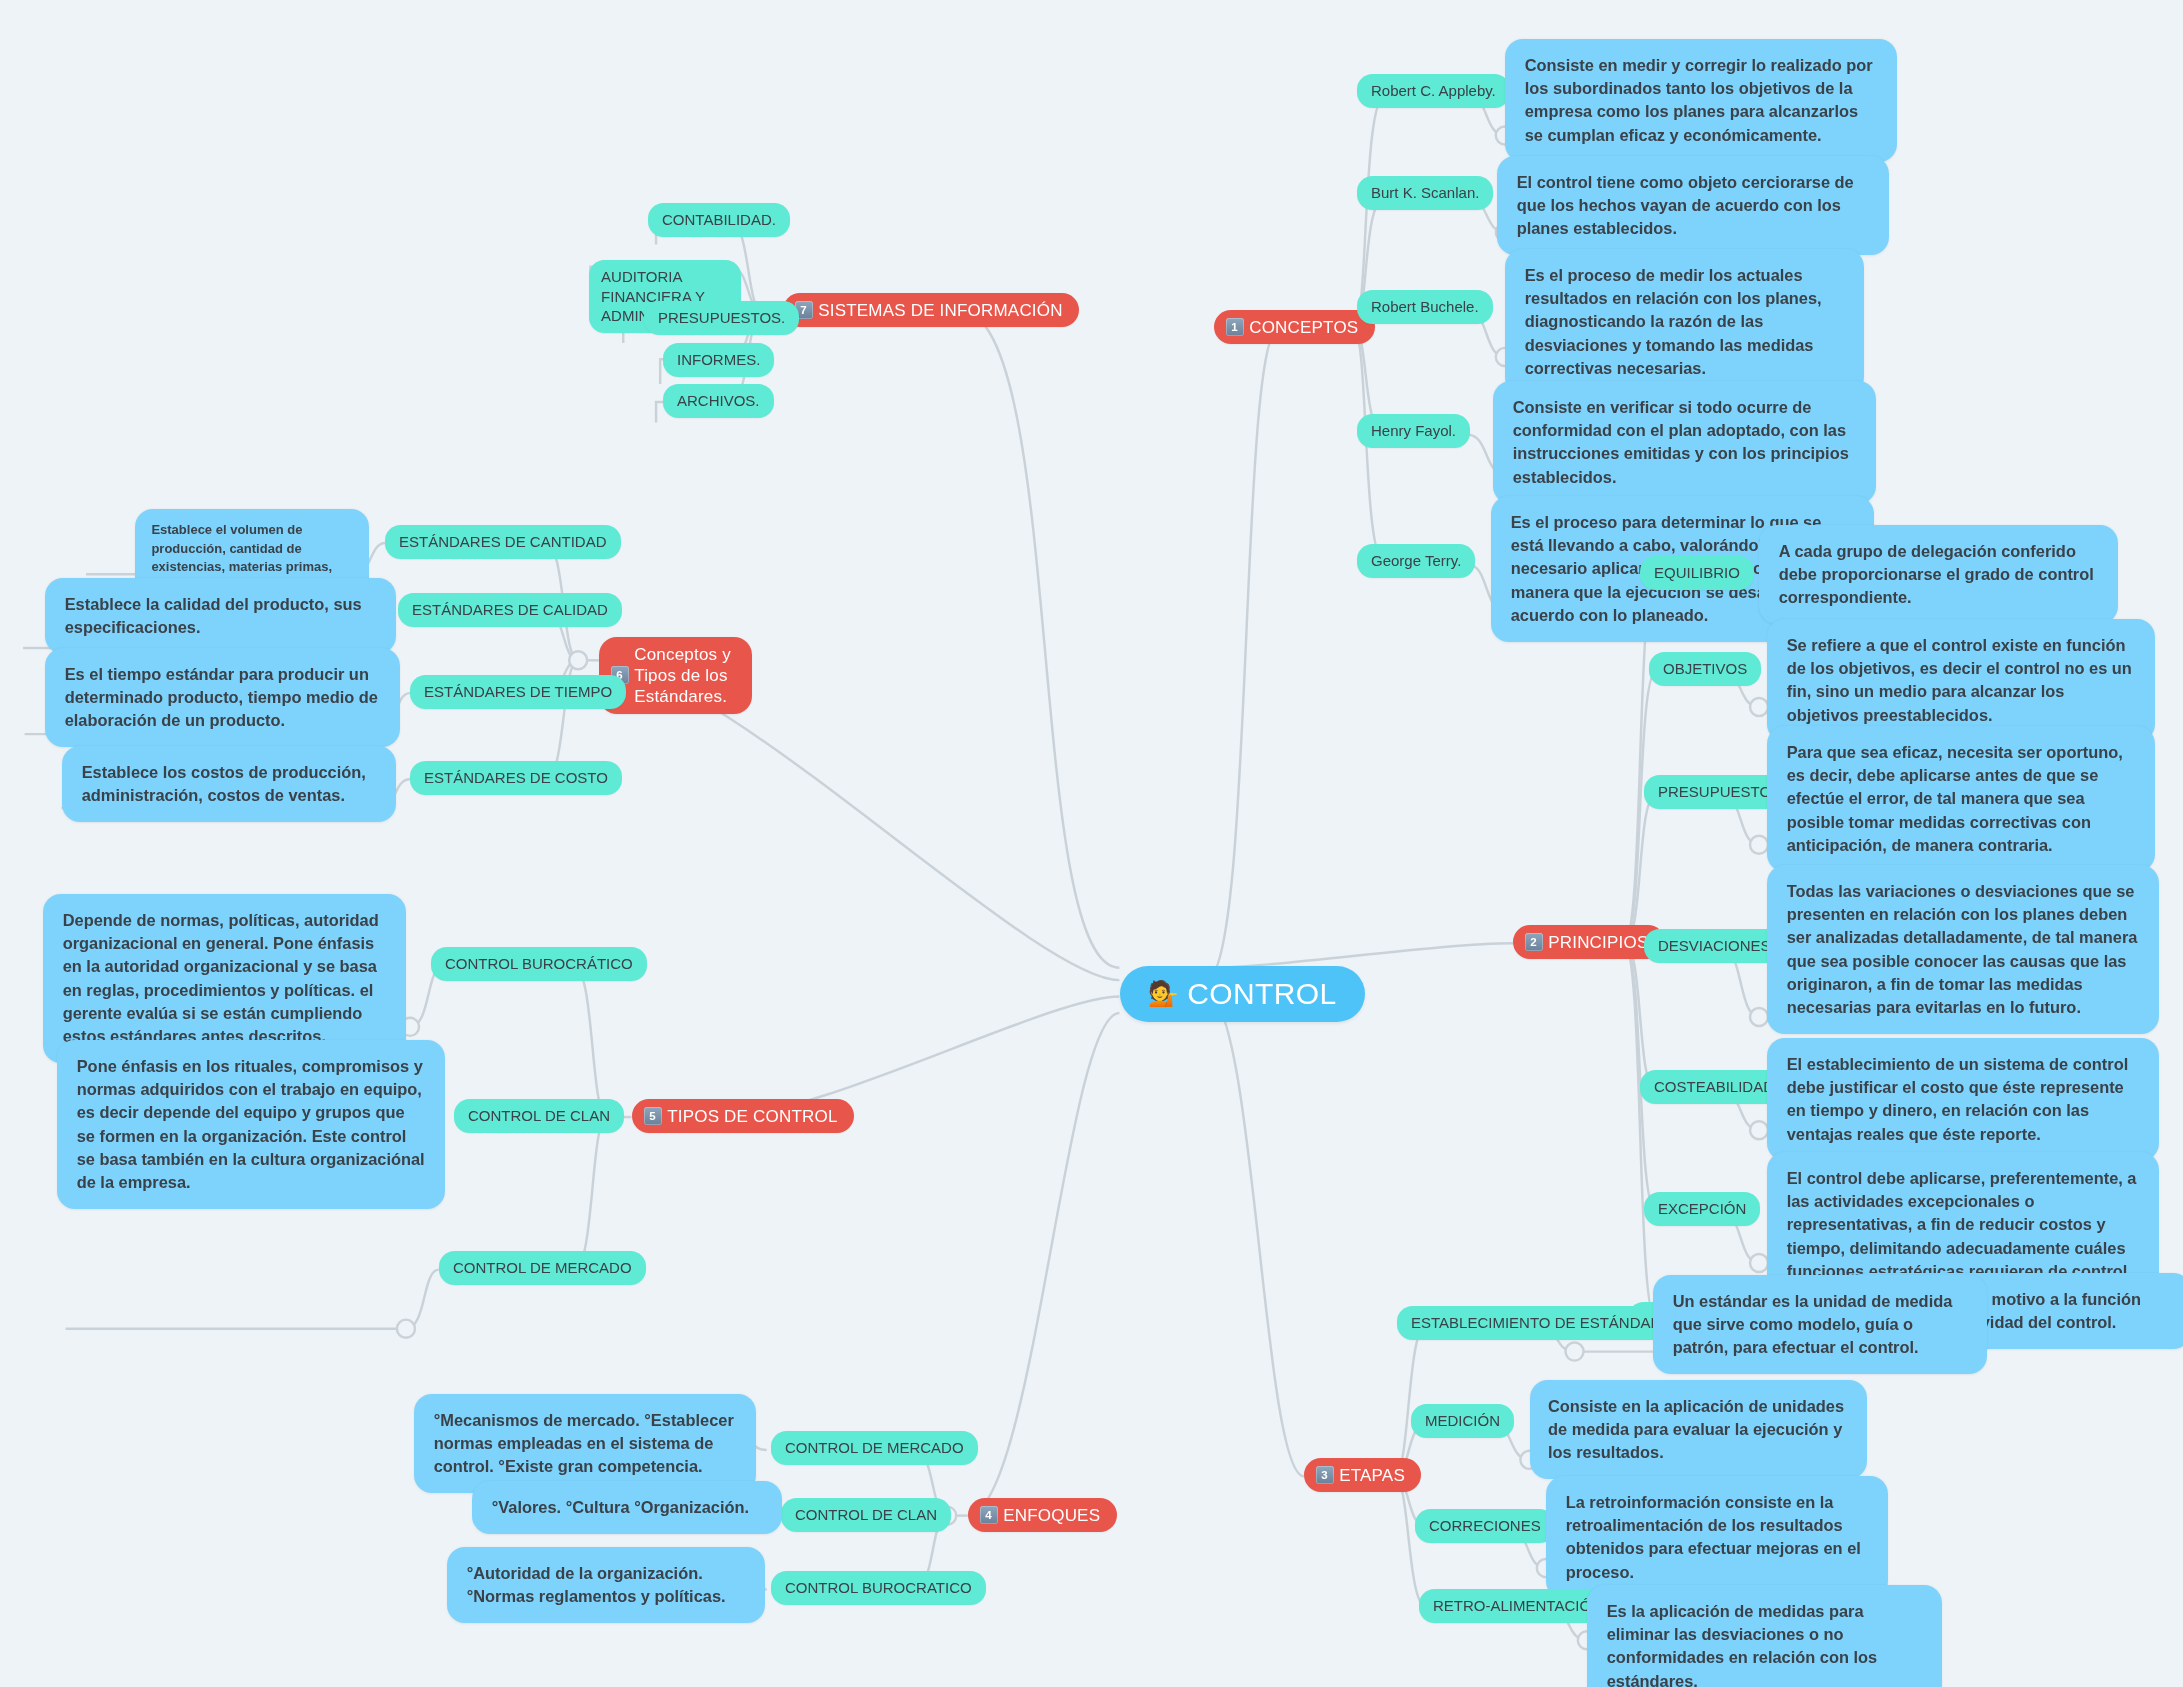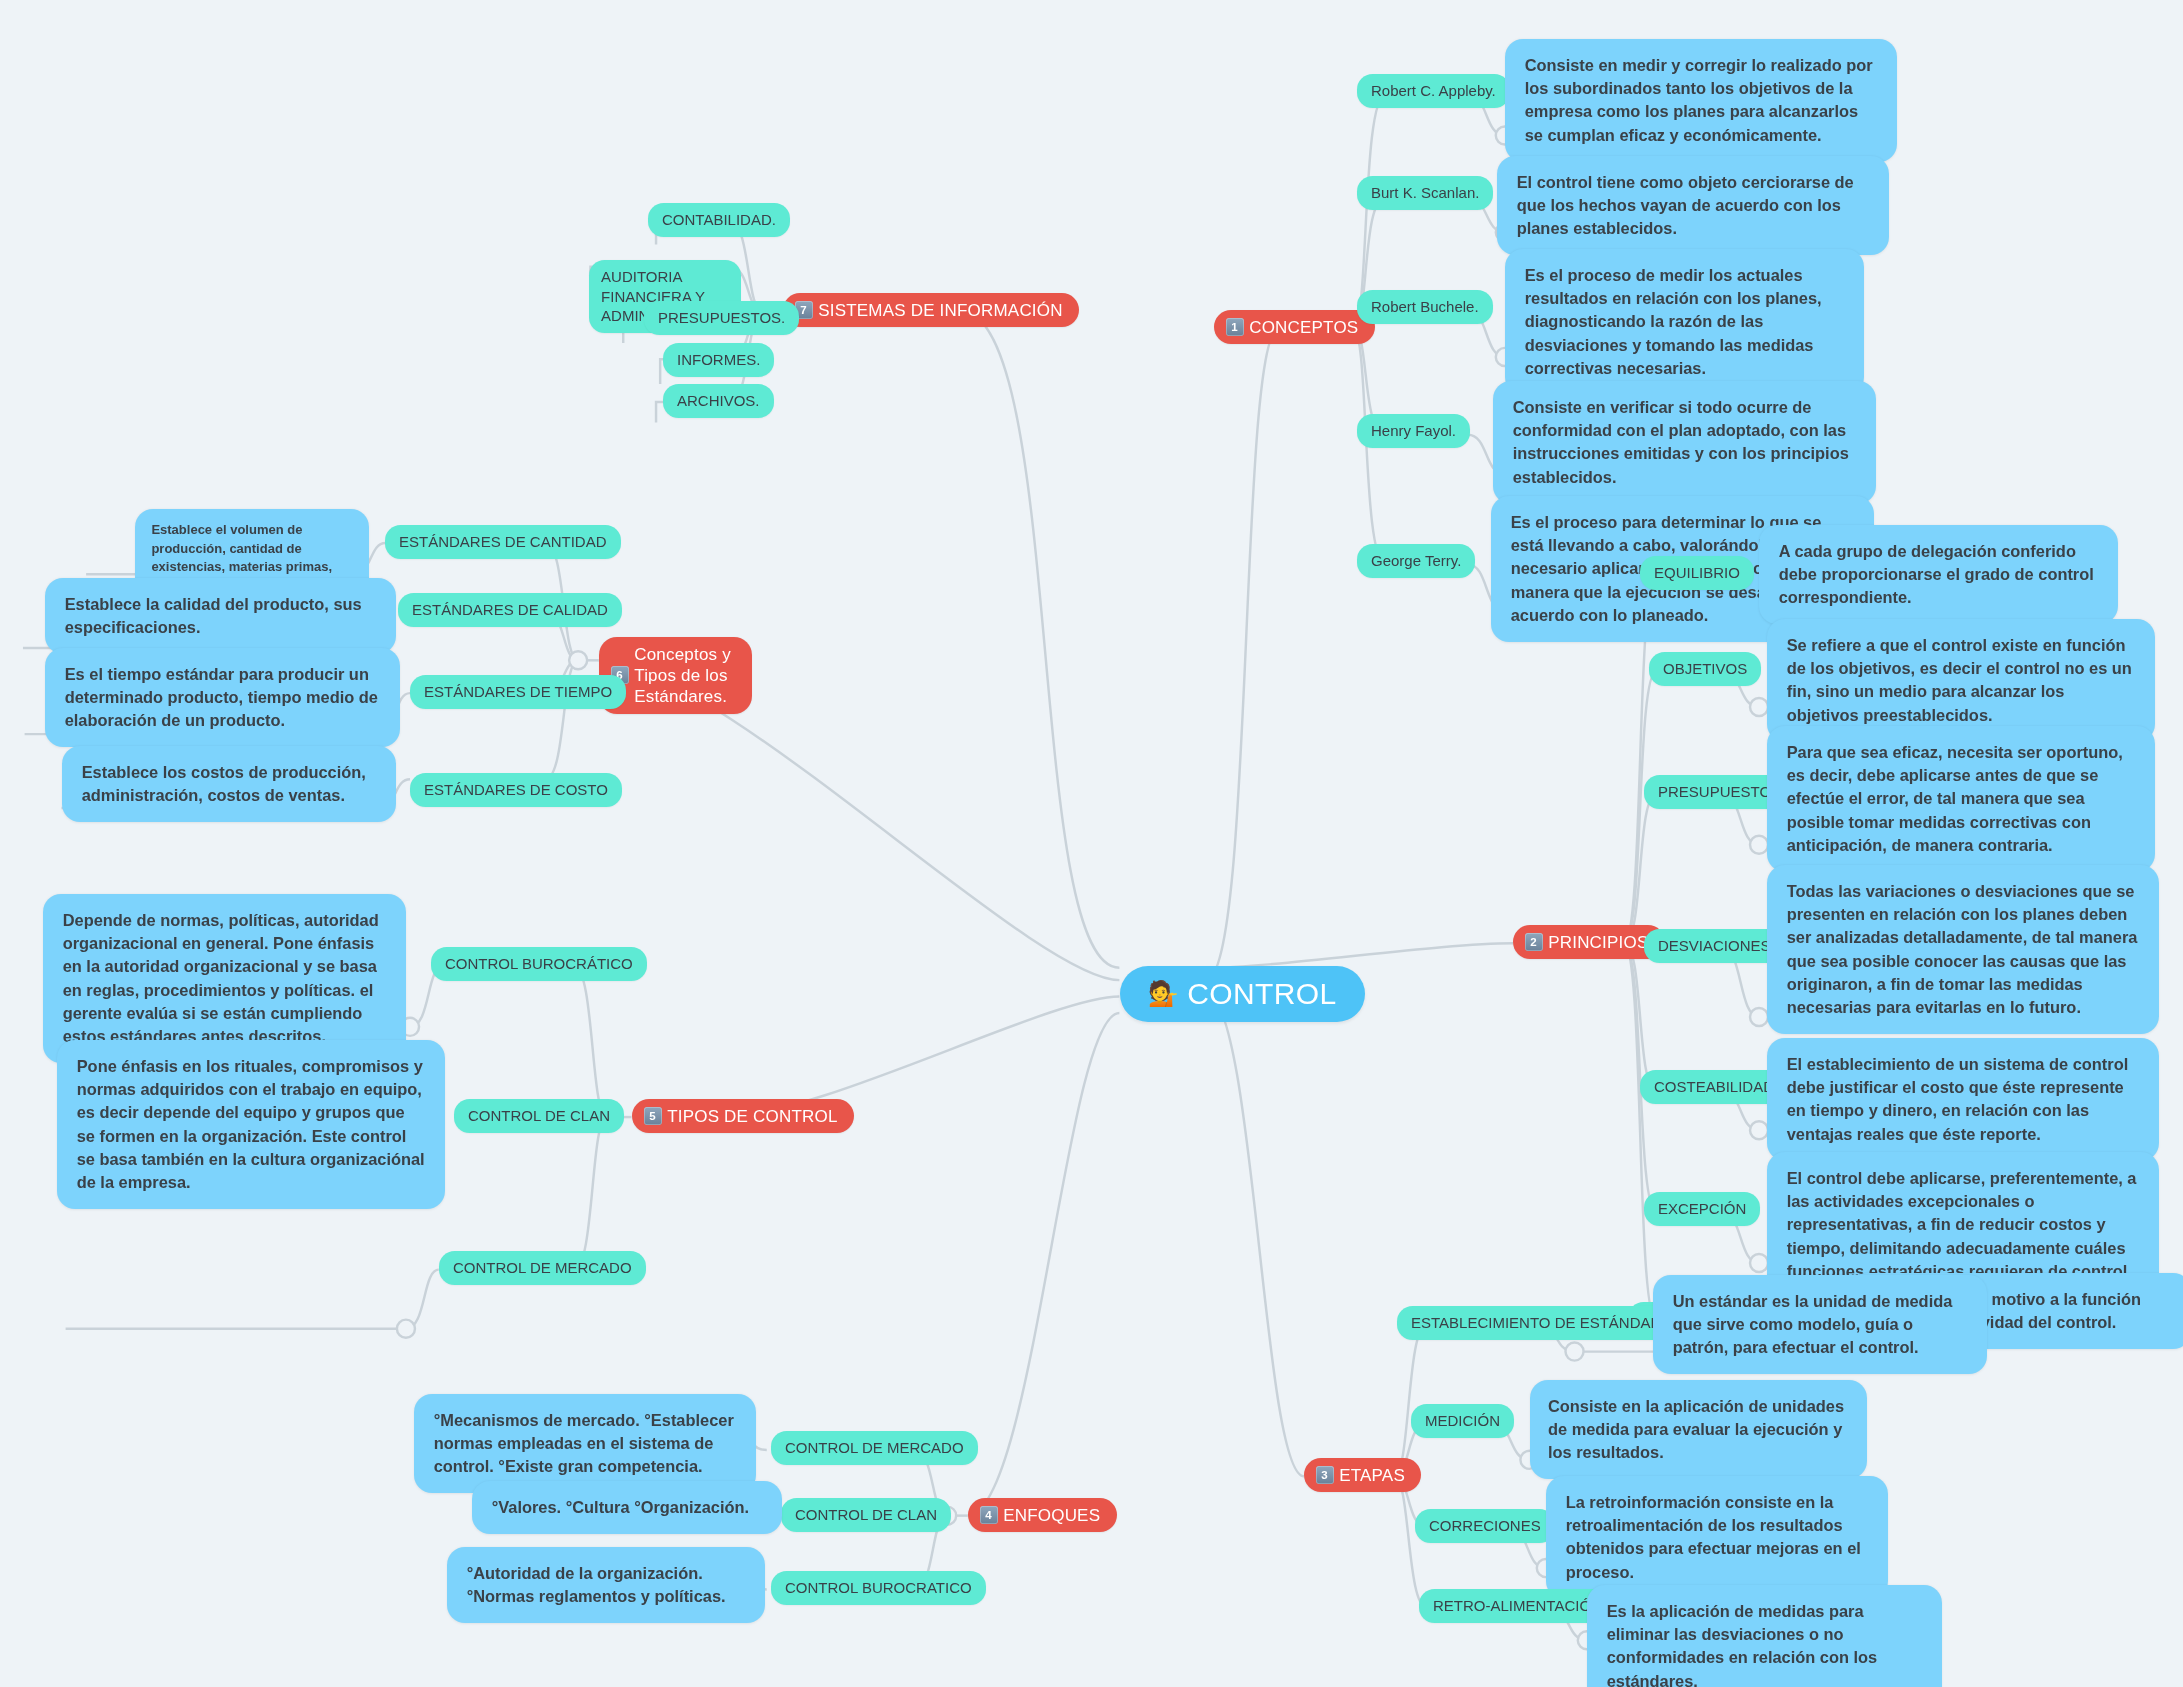--- a/index.html
+++ b/index.html
@@ -377,21 +377,21 @@
   <div class="node yellow" style="left:398px; top:593px;">
       <span>ESTÁNDARES DE CALIDAD</span>
     </div>
   <div class="card" style="position:absolute; left:45px; top:578px; width:312px;">Establece la calidad del producto, sus especificaciones.</div>
 
   <div class="node yellow" style="left:410px; top:675px;">
       <span>ESTÁNDARES DE TIEMPO</span>
     </div>
   <div class="card" style="position:absolute; left:45px; top:648px; width:316px;">Es el tiempo estándar para producir un determinado producto, tiempo medio de elaboración de un producto.</div>
 
-  <div class="node yellow" style="left:410px; top:761px;margin-top:12px;">
+  <div class="node yellow" style="left:410px; top:761px;">
       <span>ESTÁNDARES DE COSTO</span>
     </div>
   <div class="card" style="position:absolute; left:62px; top:746px; width:295px;">Establece los costos de producción, administración, costos de ventas.</div>
 
   <div class="node red" style="left:783px; top:293px;">
     <span class="numbox">7</span>
     <span>SISTEMAS DE INFORMACIÓN</span>
   </div>
 
   <div class="node yellow" style="left:648px; top:203px;">

